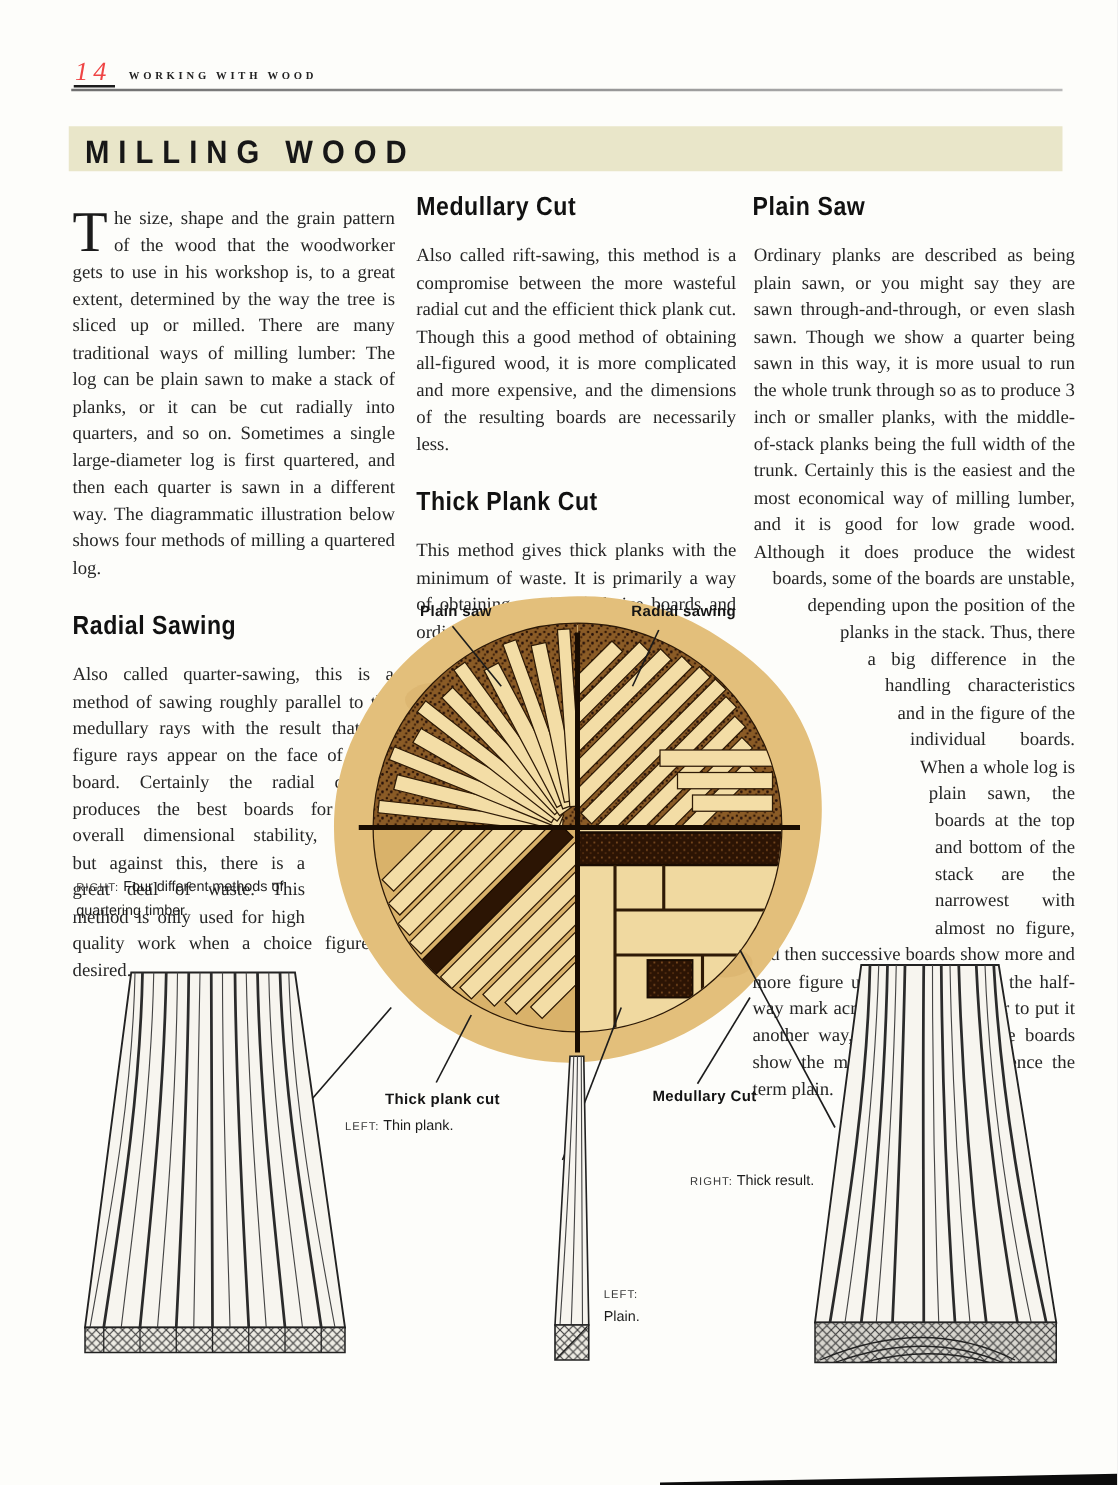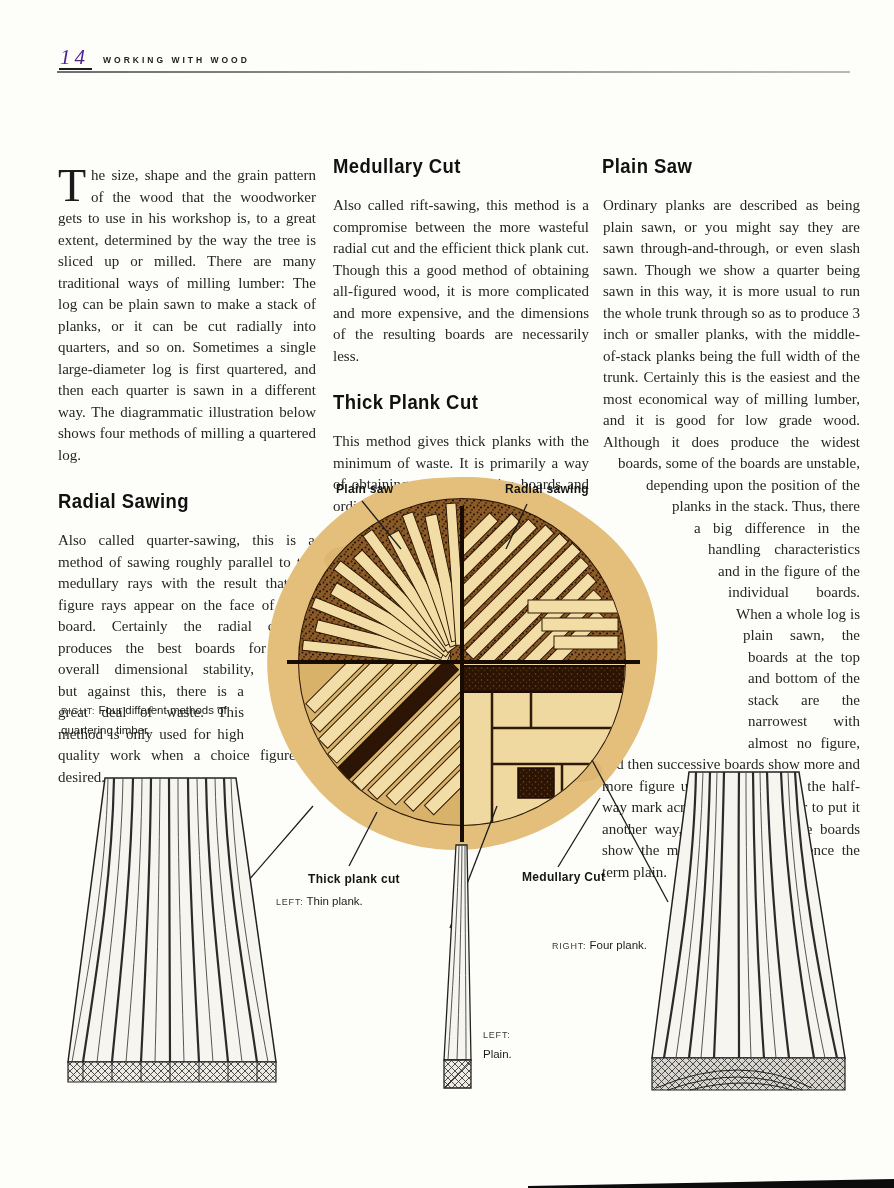--- a/index.html
+++ b/index.html
@@ -1,21 +1,21 @@
 <!DOCTYPE html>
 <html><head>
 <meta charset="utf-8">
 <style>
   html,body{margin:0;padding:0;background:#e8e8e8;}
   .page{position:relative;width:894px;height:1188px;background:#fdfdfa;overflow:hidden;
         font-family:"Liberation Serif",serif;color:#262626;margin:0 auto;}
   
-  .folio{position:absolute;left:60px;top:45px;font-style:italic;font-size:21px;letter-spacing:4px;color:#4c1d95;}
+  .folio{position:absolute;left:60px;top:45px;font-style:italic;font-size:21px;letter-spacing:4px;color:#ef4444;}
   .folio-underline{position:absolute;left:59px;top:68px;width:33px;height:2px;background:#1c1c1c;}
-  .runhead{position:absolute;left:103px;top:55px;font-family:Liberation Sans, sans-serif;
+  .runhead{position:absolute;left:103px;top:55px;font-family:Liberation Serif, serif;
            font-weight:bold;font-size:8.5px;letter-spacing:3px;color:#222;}
   .rule{position:absolute;left:57px;top:71px;width:793px;height:2px;
         background:linear-gradient(to right,#6f6f6f,#b9b9b9);}
   
   .banner{position:absolute;left:55px;top:101px;width:795px;height:36px;background:#e9e6c9;}
   .banner .t{display:inline-block;margin:5px 0 0 13px;font-family:"Liberation Sans",sans-serif;
              font-weight:bold;font-size:26px;letter-spacing:8px;color:#171717;
              transform:scaleX(.9);transform-origin:0 50%;white-space:nowrap;}
   
   .col{position:absolute;top:155px;text-align:justify;font-size:15px;line-height:21.5px;}
@@ -45,20 +45,23 @@
 </head>
 <body>
 
 <div class="page">
 
   <div class="folio">14</div>
   <div class="folio-underline"></div>
   <div class="runhead">WORKING WITH WOOD</div>
   <div class="rule"></div>
 
+  <div class="banner">
+    <span class="t">MILLING WOOD</span>
+  </div>
 
   <div class="col c1">
     <p><span class="dropcap">T</span><span>he size, shape and the grain pattern of the wood that the woodworker gets to use in his workshop is, to a great extent, determined by the way the tree is sliced up or milled. There are many traditional ways of milling lumber: The log can be plain sawn to make a stack of planks, or it can be cut radially into quarters, and so on. Sometimes a single large-diameter log is first quartered, and then each quarter is sawn in a different way. The diagrammatic illustration below shows four methods of milling a quartered log.</span></p>
     <h2>
         <span class="h-cond">Radial Sawing</span>
       </h2>
     <p><i class="sp" style="width:1px;height:88px"></i><i class="sp" style="width:30px;height:21px"></i><i class="sp" style="width:50px;height:21px"></i><i class="sp" style="width:62px;height:21px"></i><i class="sp" style="width:72px;height:64px"></i><span>Also called quarter-sawing, this is a method of sawing roughly parallel to the medullary rays with the result that the figure rays appear on the face of every board. Certainly the radial cut produces the best boards for overall dimensional stability, but against this, there is a great deal of waste. This method is only used for high quality work when a choice figure is desired.</span></p>
   </div>
 
   <div class="col c2">
@@ -247,16 +250,16 @@
   <div class="caption" style="left:276px;top:892px">
     <span class="pfx">LEFT:</span>
     <span>Thin plank.</span>
   </div>
   <div class="caption" style="left:483px;top:1026px">
     <span class="pfx" style="display:block">LEFT:</span>
     <span>Plain.</span>
   </div>
   <div class="caption" style="left:552px;top:936px">
     <span class="pfx">RIGHT:</span>
-    <span>Four plank.</span>
+    <span>Thick result.</span>
   </div>
 
 </div>
 
 </body></html>

